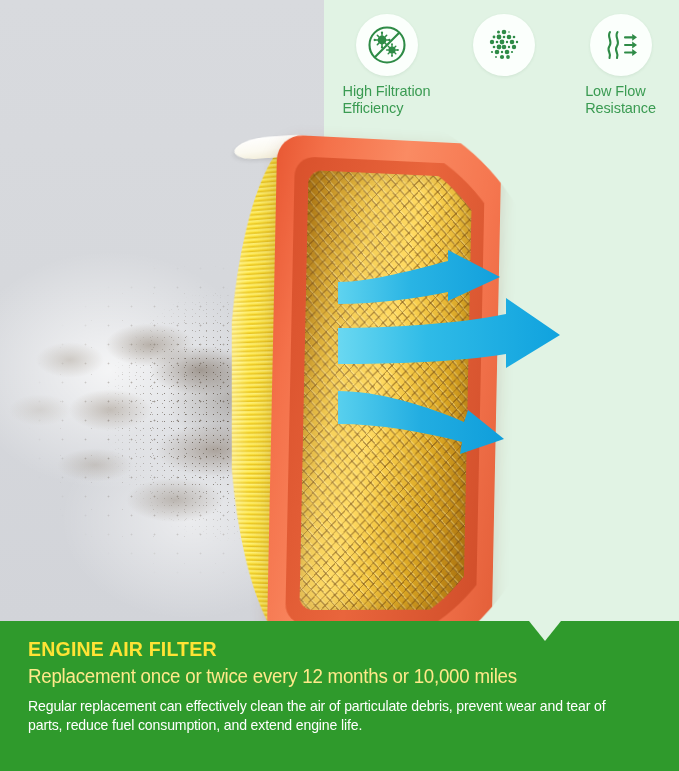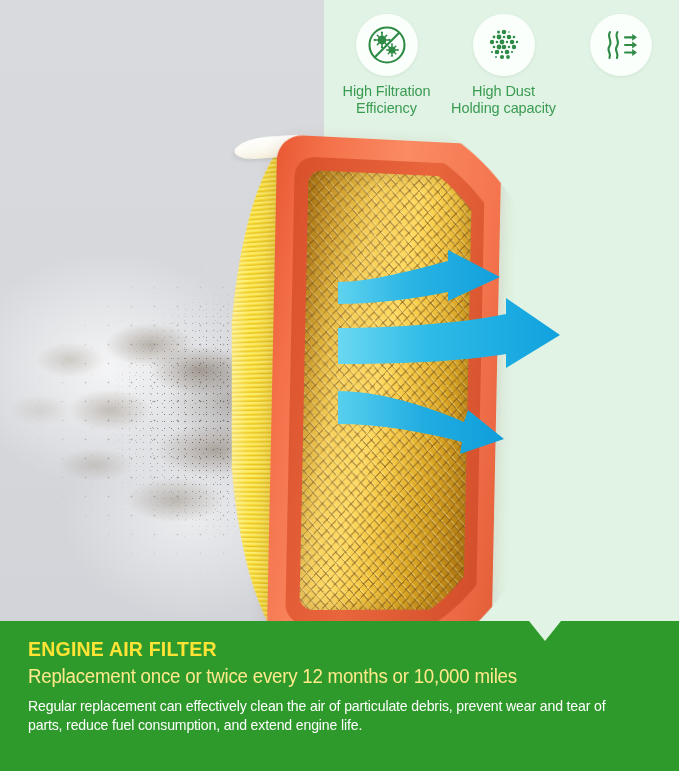--- a/index.html
+++ b/index.html
@@ -110,21 +110,20 @@
     width: 62px; height: 62px;
     border-radius: 50%;
     background: #fbfffc;
     display: flex;
     align-items: center;
     justify-content: center;
     box-shadow: 0 1px 3px rgba(60,110,70,0.10);
   }
   .feature-label {
     margin-top: 7px;
-    text-align: center;
     color: #3a9b52;
     font-size: 14.5px;
     line-height: 1.17;
     letter-spacing: -0.1px;
     white-space: pre-line;
   }
 
   
   .filter-stack {
     position: absolute;
@@ -368,41 +367,41 @@
               <circle cx="14" cy="28" r="2.3"></circle>
               <circle cx="19" cy="28" r="1.2"></circle>
               <circle cx="24" cy="28" r="2.3"></circle>
               <circle cx="29" cy="28" r="1.1"></circle>
             <circle cx="13" cy="33" r="0.9"></circle>
               <circle cx="19" cy="33" r="2.1"></circle>
               <circle cx="25" cy="33" r="1.9"></circle>
           </g>
         </svg>
       </div>
-      <div class="feature-label">High Dust
-Holding capacity</div>
     </div>
 
     <div class="feature">
       <div class="feature-badge">
         <svg width="42" height="42" viewBox="0 0 42 42">
           <g fill="none" stroke="#2e8b46" stroke-width="2.1" stroke-linecap="round">
             <path d="M10 8 C6.5 13, 13 17, 9.5 22 C6 27, 12 29, 9.5 34"></path>
             <path d="M17.5 8 C14 13, 20.5 17, 17 22 C13.5 27, 19.5 29, 17 34"></path>
           </g>
           <g fill="#2e8b46">
             <rect x="24" y="12.3" width="9" height="2.1" rx="1"></rect>
             <polygon points="32.2,9.9 37,13.35 32.2,16.8"></polygon>
             <rect x="24" y="19.9" width="9" height="2.1" rx="1"></rect>
             <polygon points="32.2,17.5 37,20.95 32.2,24.4"></polygon>
             <rect x="24" y="27.5" width="9" height="2.1" rx="1"></rect>
             <polygon points="32.2,25.1 37,28.55 32.2,32.0"></polygon>
           </g>
         </svg>
       </div>
+      <div class="feature-label">Low Flow
+Resistance</div>
     </div>
 
   </div>
 
   <div class="filter-stack">
     <div class="pleats"></div>
     <div class="pleats-shade"></div>
     <div class="pleat-cap"></div>
     <div class="frame"></div>
     <div class="frame-inner-bevel"></div>

